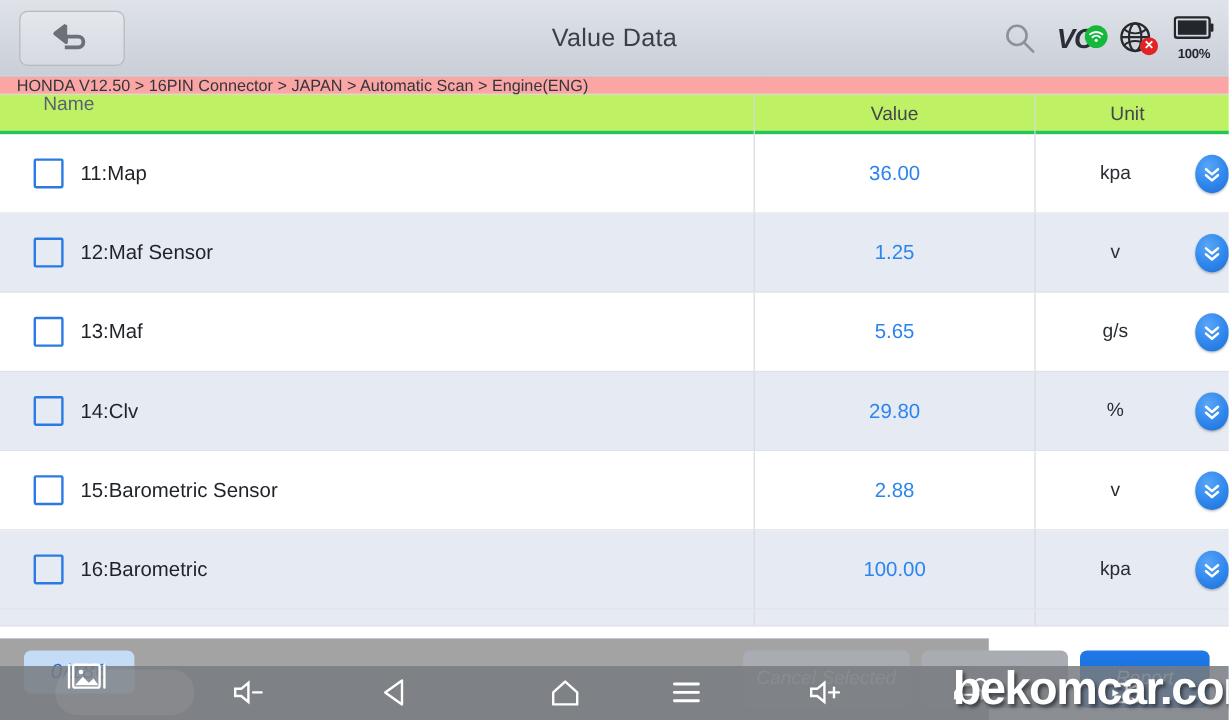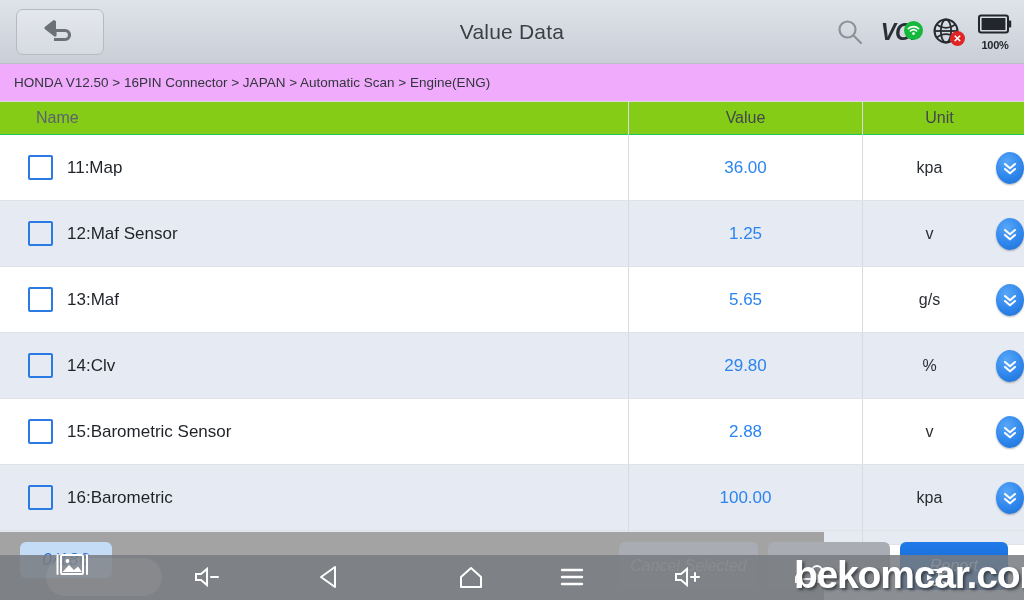--- a/index.html
+++ b/index.html
@@ -50,34 +50,34 @@
     position:absolute; right:-3px; bottom:1px;
     width:15px; height:15px; border-radius:50%;
     background:#e02424; display:flex; align-items:center; justify-content:center;
     color:#fff; font-size:10px; font-weight:bold; line-height:1;
   }
   .battery{ display:flex; flex-direction:column; align-items:center; gap:1px; }
   .battery-pct{ font-size:11px; font-weight:bold; color:#23262b; letter-spacing:-.3px; }
 
   
   .breadcrumb{
-    height:38px; width:1024px;
-    background:#f0abfc; border-bottom:1px solid #dcdcdc;
+    height:15px; width:1024px;
+    background:#fca5a5; border-bottom:1px solid #dcdcdc;
     display:flex; align-items:center; padding-left:14px;
     font-size:13.5px; color:#32363c; white-space:nowrap;
   }
 
   
   .table{ width:1024px; }
   .col-name{ width:628px; }
   .col-value{ width:234px; }
 
   .thead{
-    display:flex; height:33px; align-items:center;
-    background:#84cc16; border-bottom:1px solid #22c55e;
+    display:flex; height:33px; 
+    background:#bef264; border-bottom:3px solid #22c55e;
   }
   .th{ font-size:16px; color:#5c6370; }
   .th.name{ padding-left:36px; }
   .th.value, .th.unit{
     display:flex; align-items:center; justify-content:center; height:33px;
     border-left:1px solid #d7dae0; color:#43474e;
   }
   .th.unit{ width:134px;padding-left:20px; }
 
   .row{

